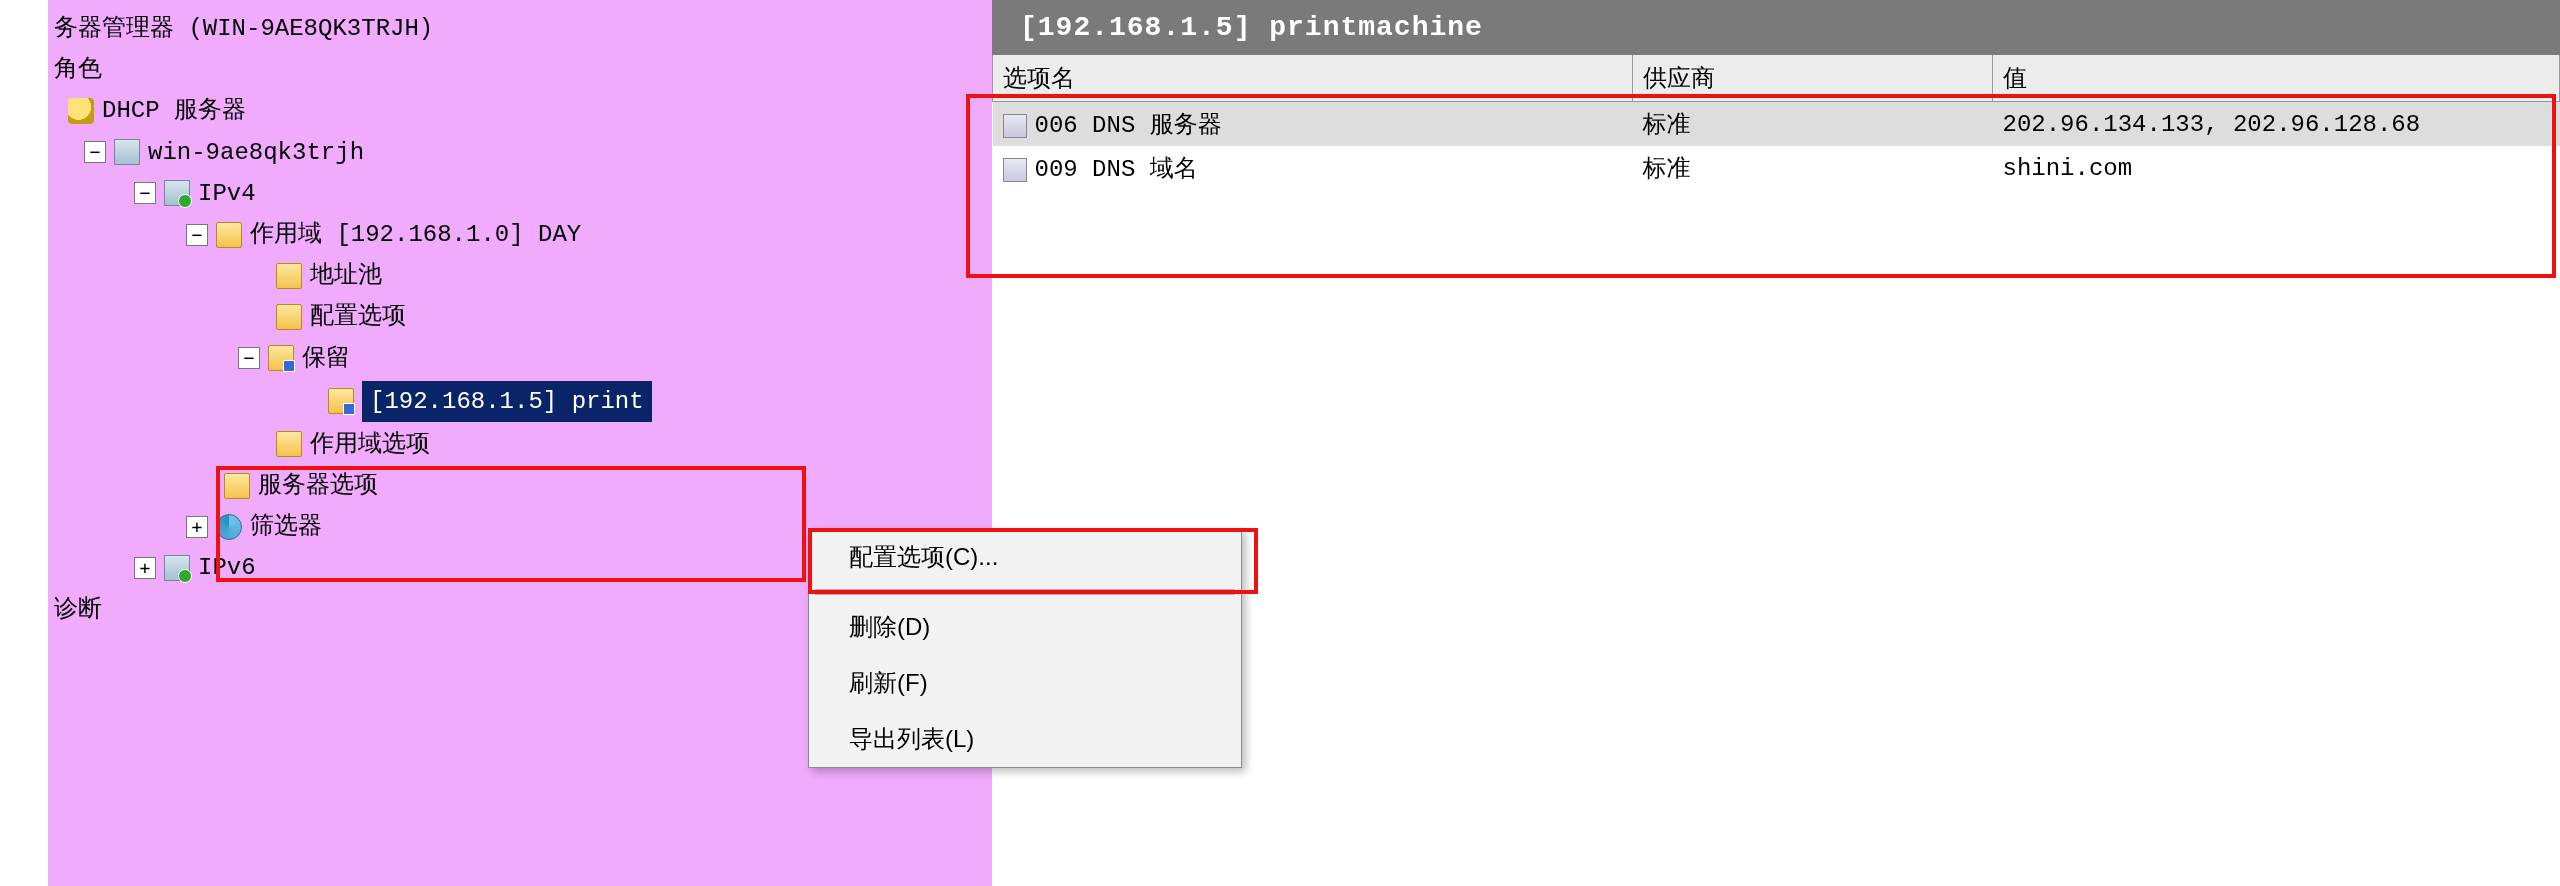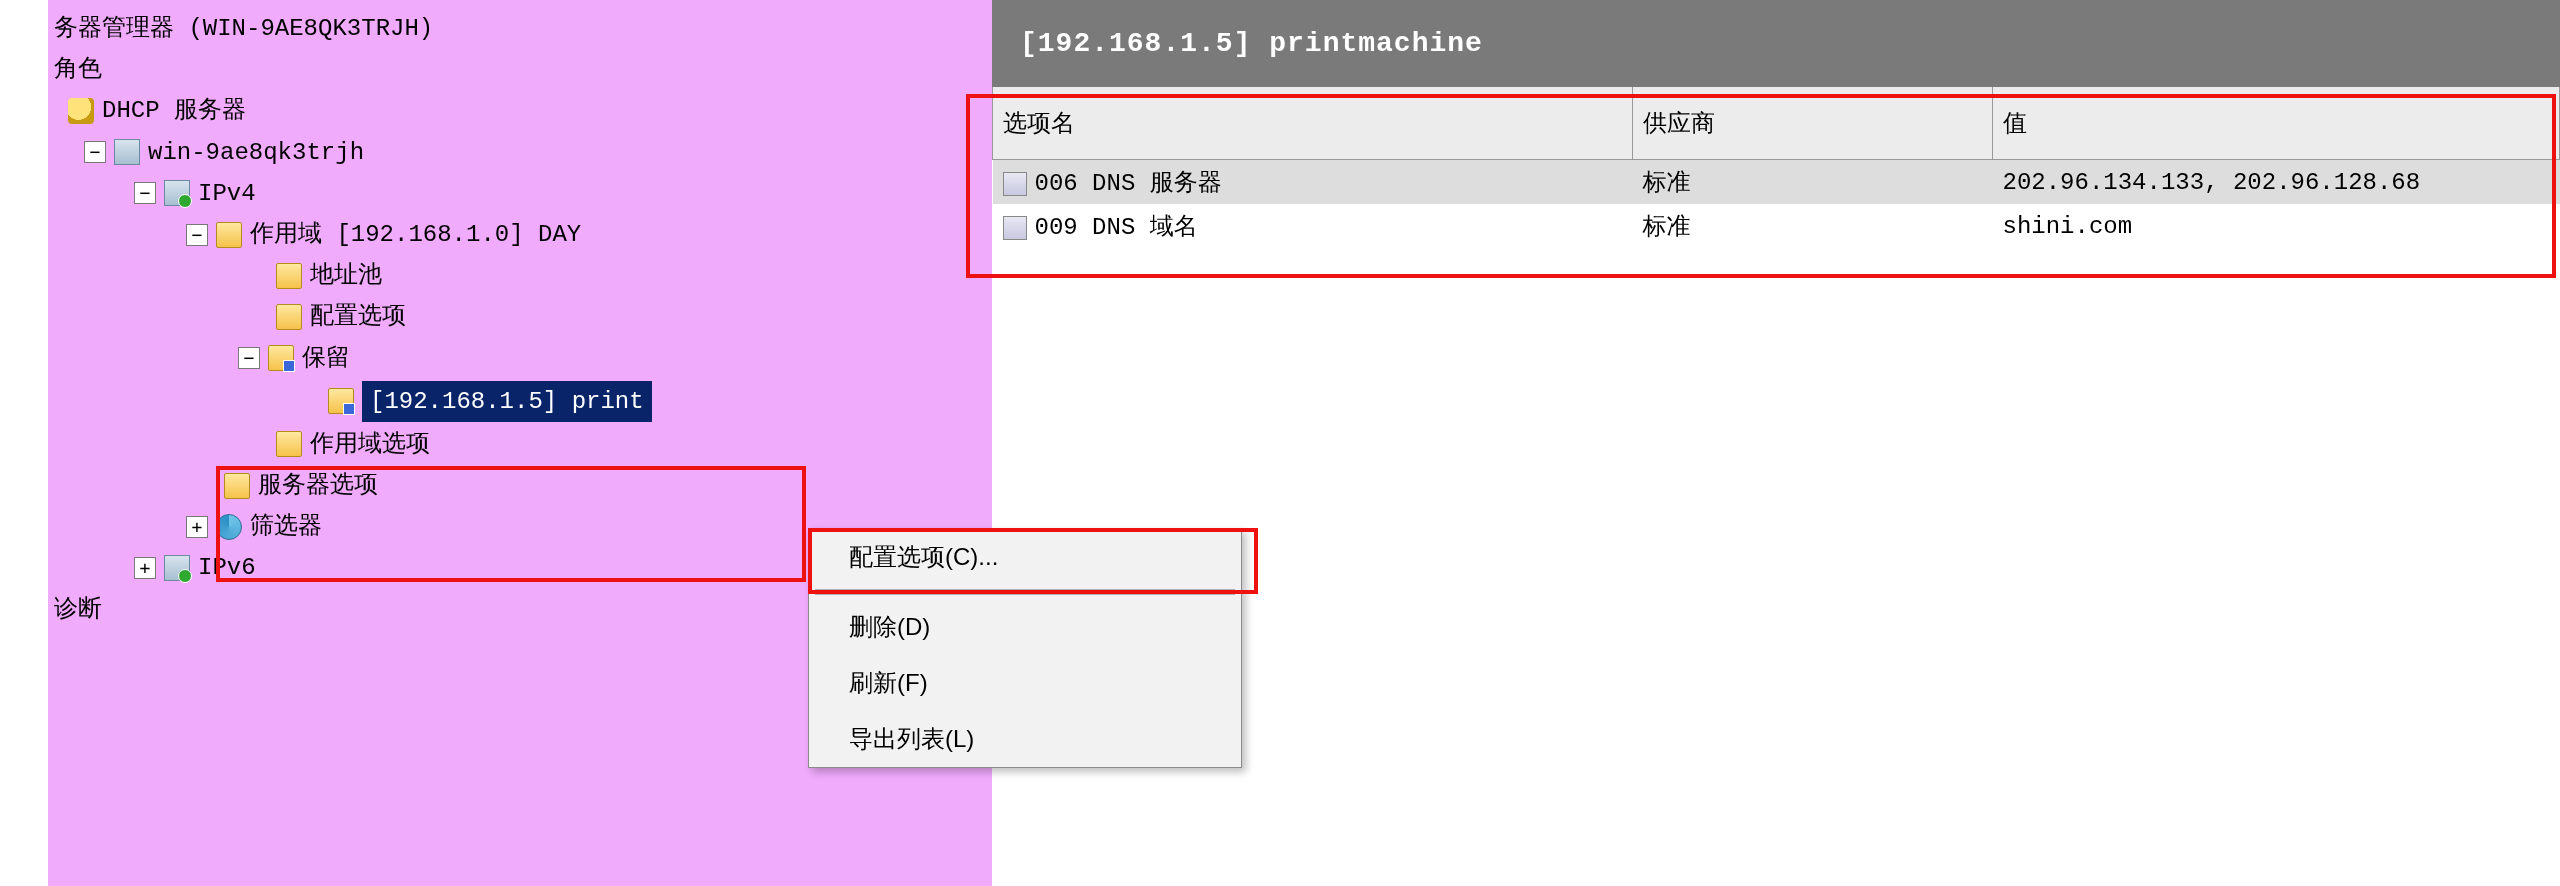--- a/index.html
+++ b/index.html
@@ -25,36 +25,36 @@
     left: 992px; top: 0;
     width: 1568px; height: 886px;
     background: #fff;
   }
   .right-header {
     background: #7a7a7a;
     color: #fff;
     font-family: "Courier New", monospace;
     font-weight: bold;
     font-size: 28px;
-    padding: 28px 28px;
+    padding: 12px 28px;
     letter-spacing: 1px;
   }
   .right-table {
     width: 100%;
     border-collapse: collapse;
     font-family: "SimSun", "Courier New", monospace;
     font-size: 24px;
   }
   .right-table th {
     text-align: left;
     font-weight: normal;
     background: #ececec;
     border: 1px solid #999;
     border-top: none;
-    padding: 20px 10px;
+    padding: 7px 10px;
     color: #000;
     margin-left: 13px;
   }
   .right-table td {
     padding: 6px 10px;
     vertical-align: middle;
   }
   .right-table tr.selected td {
     background: #ddd;
   }

